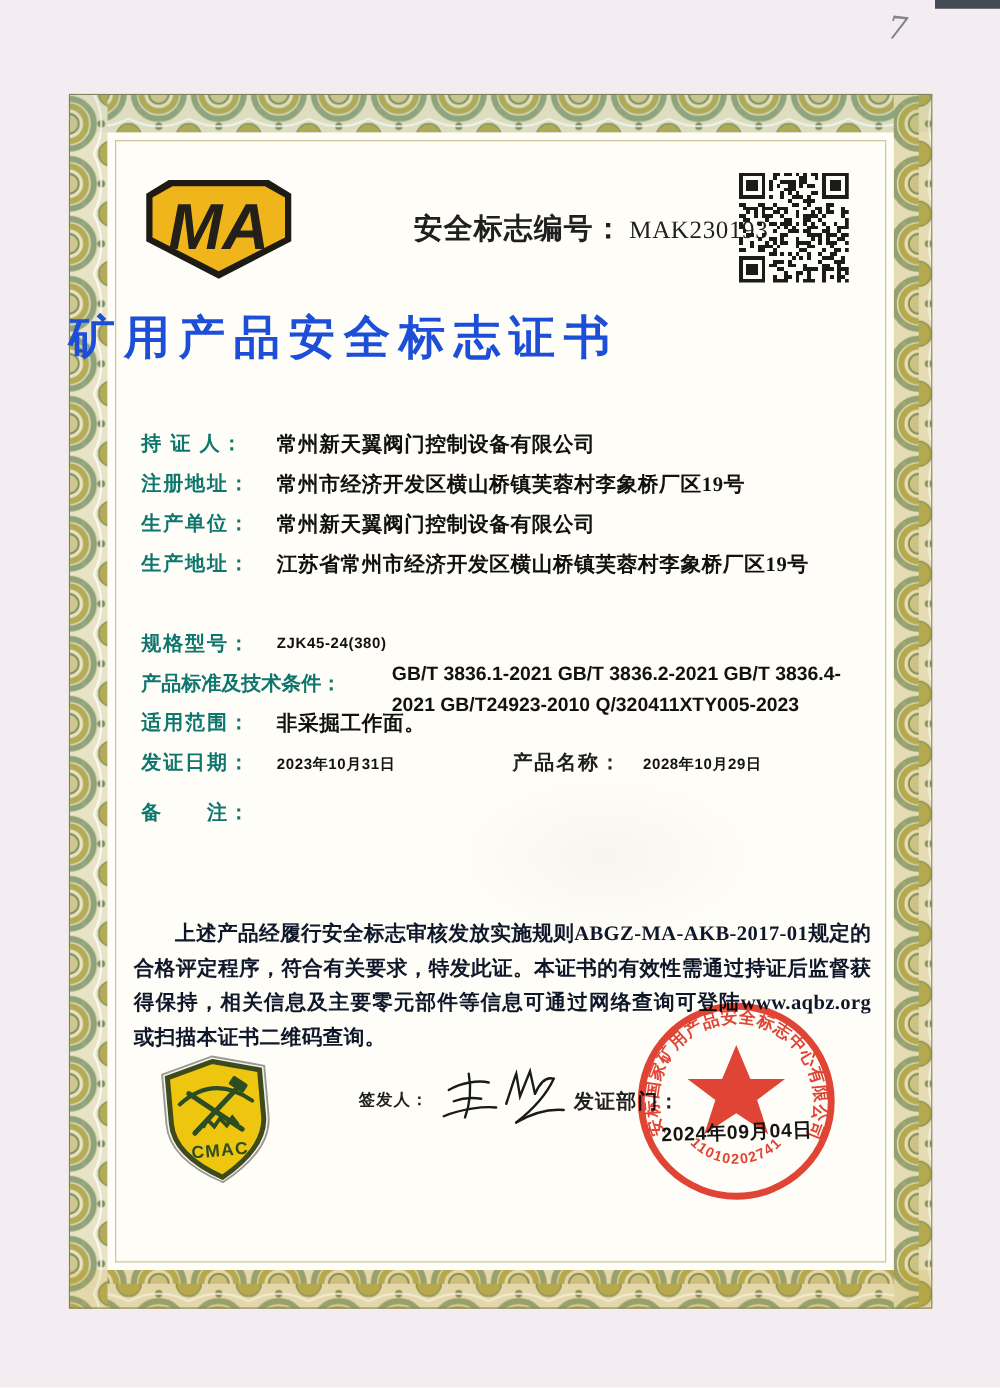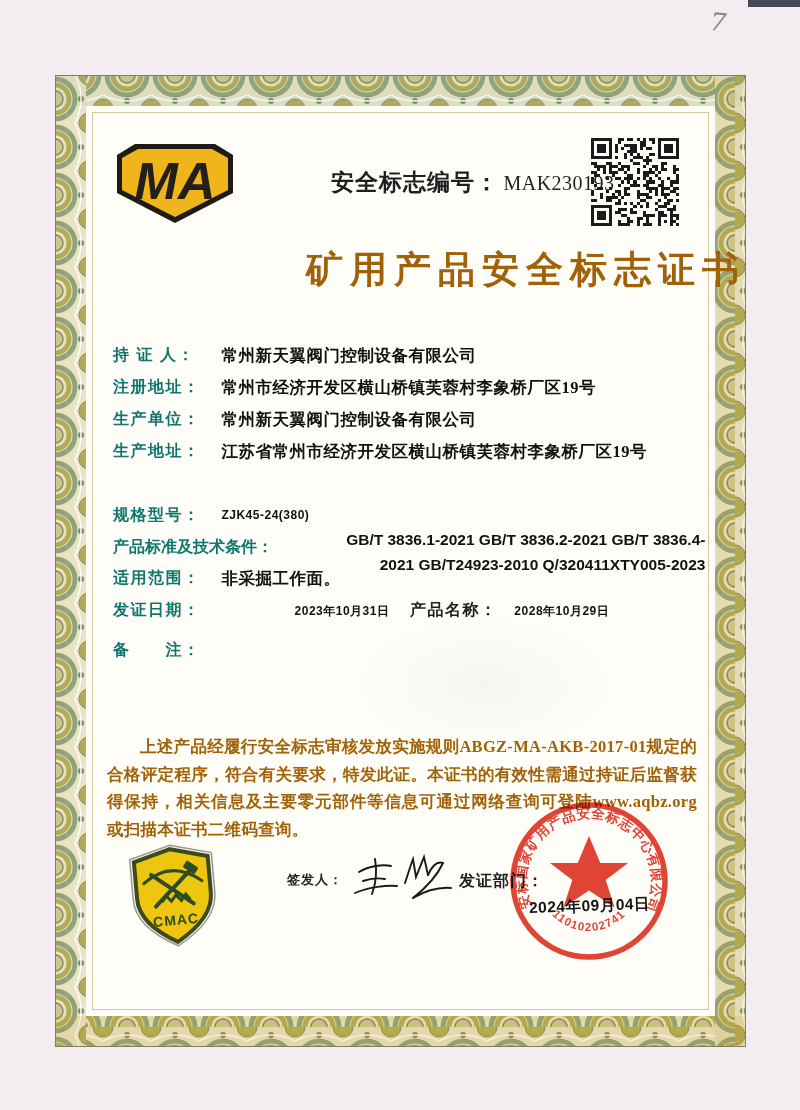--- a/index.html
+++ b/index.html
@@ -7,48 +7,48 @@
     width:800px;height:1110px;position:relative;overflow:hidden;
     background:#f3edf2;
     font-family:"Liberation Sans",sans-serif;
     color:#1f1f1f;
   }
   .scan-edge{position:absolute;top:0;right:0;width:52px;height:7px;background:#454b54;}
   .page-num{position:absolute;top:8px;right:74px;font-family:"DejaVu Serif",serif;
     font-style:italic;font-size:25px;color:#83838f;transform:rotate(6deg);}
   .cert{position:absolute;left:55px;top:75px;width:691px;height:972px;}
   .frame{position:absolute;left:0;top:0;}
-  .content{position:absolute;left:0;top:0;width:691px;height:972px;}
+  .content{position:absolute;left:0;top:0;width:691px;height:972px;padding-left:14px;}
 
   .ma-logo{position:absolute;left:56px;top:66px;}
   .hdr-line{position:absolute;left:276px;top:92px;white-space:nowrap;}
   .hdr-label{font-size:23px;font-weight:bold;letter-spacing:1px;}
   .hdr-value{font-family:"Liberation Serif",serif;font-size:20px;letter-spacing:.5px;}
   .qr{position:absolute;left:536px;top:63px;width:88px;height:88px;}
 
-  .title{position:absolute;left:0;top:170px;width:100%;text-align:right;
+  .title{position:absolute;left:0;top:170px;width:100%;text-align:left;
     font-family:"Liberation Serif",serif;font-weight:900;font-size:37px;
-    letter-spacing:7px;color:#a16207;}
+    letter-spacing:7px;color:#1d4ed8;}
 
   .row{position:absolute;left:58px;white-space:nowrap;font-size:16px;}
   .lbl{display:inline-block;width:104px;font-weight:bold;letter-spacing:1.5px;
     vertical-align:top;color:#0f766e;}
   .val{font-family:"Liberation Serif",serif;font-weight:bold;font-size:16.5px;
-    letter-spacing:.5px;color:#111;text-align:right;}
+    letter-spacing:.5px;color:#111;}
   .val-sans{font-family:"Liberation Sans",sans-serif;font-weight:bold;font-size:12px;}
   .row-std .lbl{width:196px;letter-spacing:0;}
   .row-std .val{display:inline-block;width:392px;white-space:normal;
     font-family:"Liberation Sans",sans-serif;font-size:15.5px;line-height:25px;
     vertical-align:top;letter-spacing:0;}
   .lbl2{display:inline-block;width:100px;font-weight:bold;letter-spacing:1.5px;margin-left:16px;}
   .val-date{display:inline-block;width:168px;}
 
   .statement{position:absolute;left:52px;top:658px;width:590px;
     font-family:"Liberation Serif",serif;font-weight:bold;font-size:16.5px;
-    line-height:27.5px;text-align:justify;text-indent:2em;color:#a16207;
+    line-height:27.5px;text-align:justify;text-indent:2em;color:#0f172a;
     letter-spacing:.3px;}
 
   .cmac{position:absolute;left:74px;top:768px;transform:rotate(-5deg);}
   .signer-label{position:absolute;left:232px;top:796px;font-size:13px;font-weight:bold;letter-spacing:1px;}
   .signature{position:absolute;left:296px;top:770px;}
   .issuer-label{position:absolute;left:404px;top:796px;font-size:16px;font-weight:bold;letter-spacing:1px;}
   .seal{position:absolute;left:449px;top:721px;mix-blend-mode:multiply;opacity:.93;}
   .seal-date{position:absolute;left:474px;top:820px;width:170px;
     font-size:15.5px;font-weight:bold;color:#141414;letter-spacing:.5px;
     transform:rotate(-2deg);z-index:5;}

